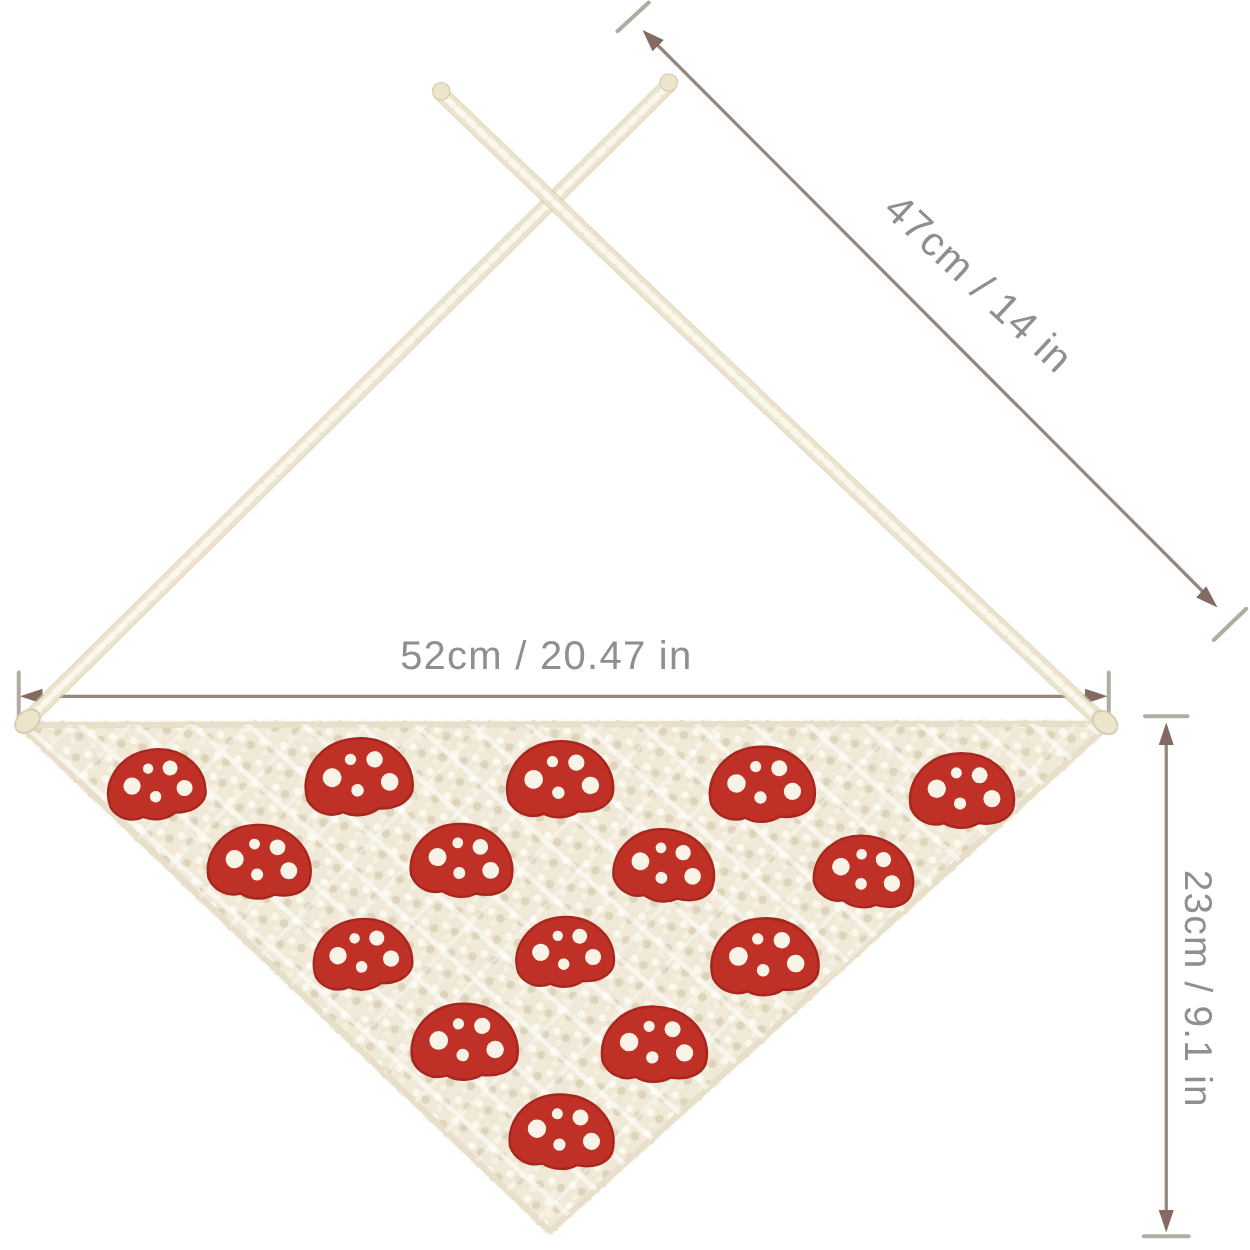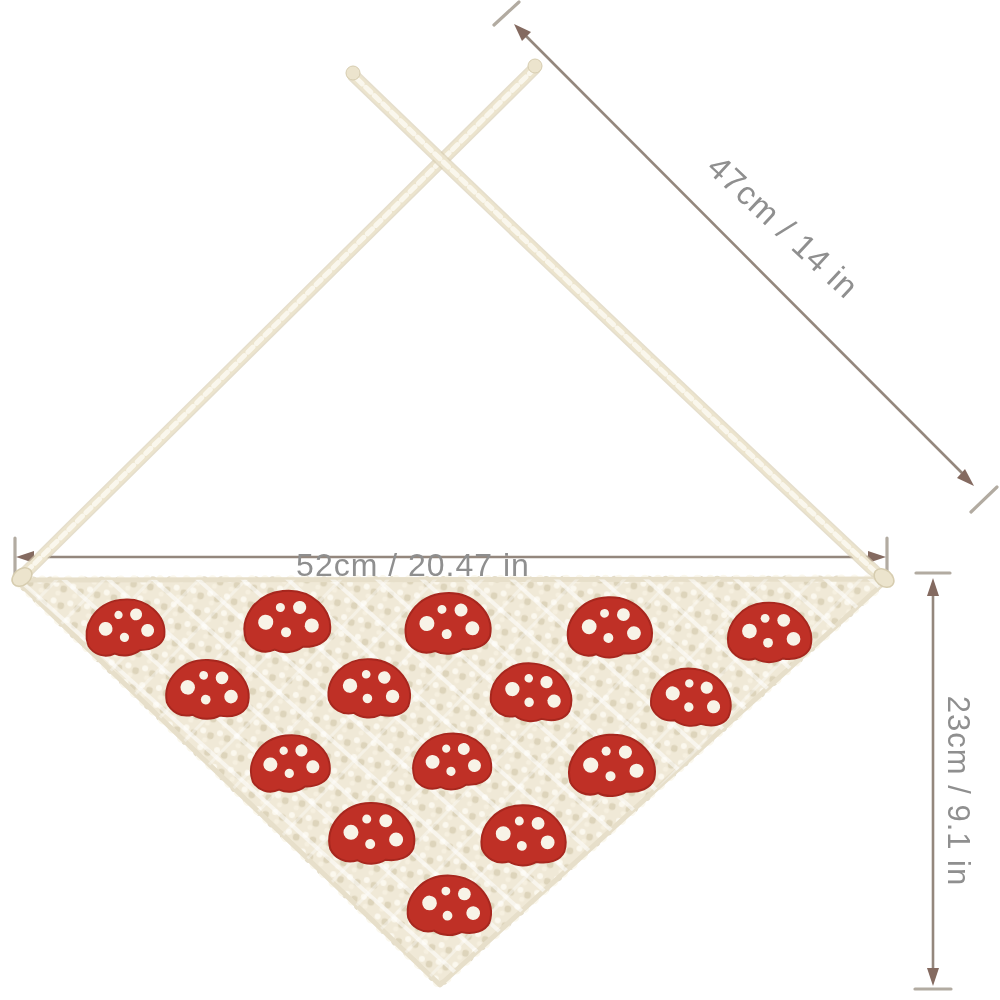--- a/index.html
+++ b/index.html
@@ -37,21 +37,21 @@
 
   
   .cap{fill:var(--mushroom);stroke:var(--mushroom-dark);stroke-width:2;}
   .dot{fill:var(--dot);}
 
   
   .dim-label{
     position:absolute;color:var(--dim-text);white-space:nowrap;letter-spacing:1px;
     transform:translate(-50%,-50%);user-select:none;
   }
-  #label-width{left:413px;top:525px;font-size:32px;margin-top:40px;}
+  #label-width{left:437px;top:525px;font-size:32px;}
   #label-strap{left:783px;top:227px;font-size:33px;transform:translate(-50%,-50%) rotate(43deg);}
   #label-height{left:958px;top:791px;font-size:31px;transform:translate(-50%,-50%) rotate(90deg);}
 </style>
 </head>
 <body>
 
 <div class="stage">
 
   <svg class="scene" width="1000" height="1000" viewBox="0 0 1000 1000">
     <defs>

